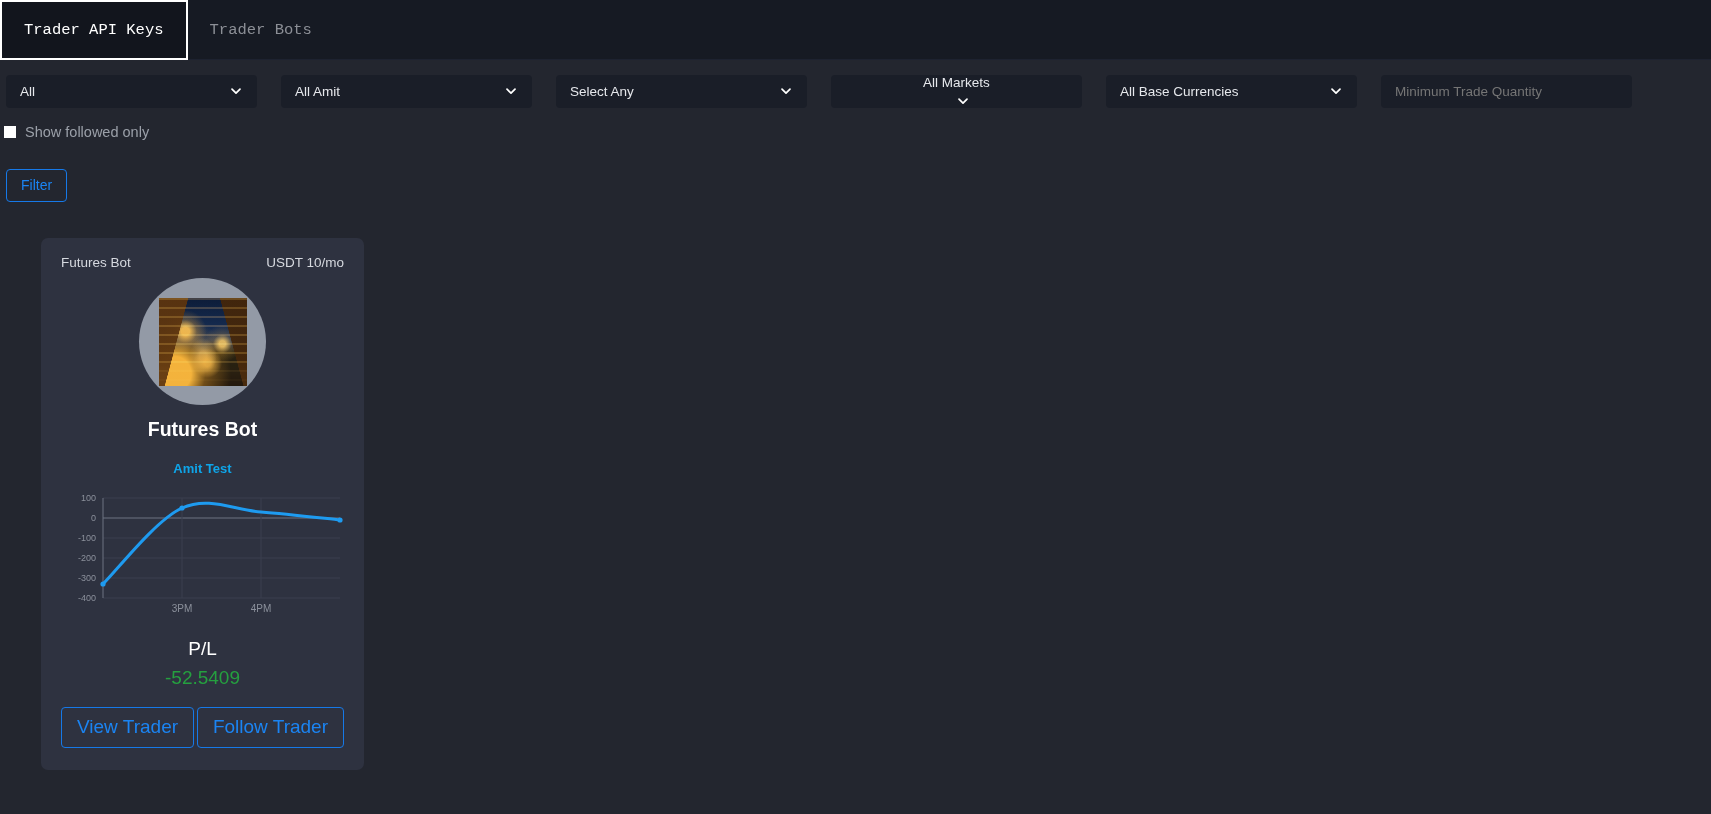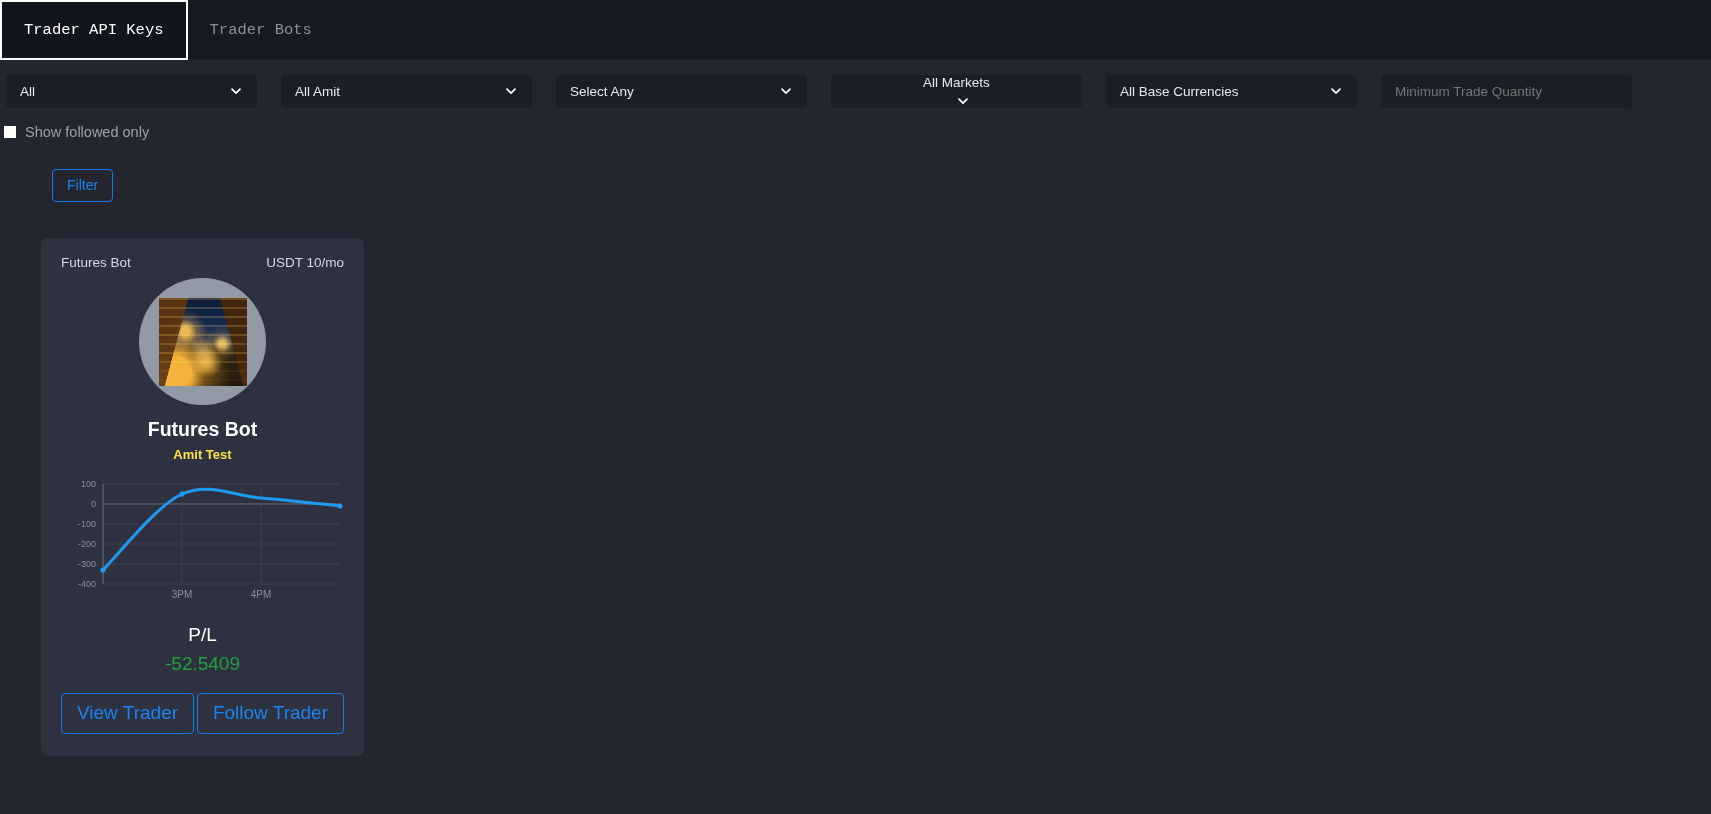--- a/index.html
+++ b/index.html
@@ -95,21 +95,21 @@
     flex: 0 0 auto;
     display: block;
   }
   .checkrow .cblabel {
     font-size: 14.5px;
     color: #9ba0a9;
     cursor: pointer;
   }
 
   
-  .filterbtnrow { padding: 27px 6px 0 6px; margin-left: 46px; }
+  .filterbtnrow { padding: 27px 6px 0 6px; }
   .btn-outline {
     background: transparent;
     border: 1px solid #1679e8;
     border-radius: 4px;
     color: #1b84f2;
     font-size: 14px;
     font-family: "Liberation Sans", sans-serif;
     padding: 8px 14px;
     cursor: pointer;
     line-height: 1.1;
@@ -189,22 +189,22 @@
     text-align: center;
     font-size: 19.5px;
     font-weight: bold;
     color: #ffffff;
     margin-top: 13px;
   }
   .bot-owner {
     text-align: center;
     font-size: 13px;
     font-weight: bold;
-    color: #fde047;
-    margin-top: 6px;
+    color: #0ea5e9;
+    margin-top: 20px;
   }
 
   
   .chart-wrap {
     margin-top: 14px;
     height: 138px;
     position: relative;
   }
   .chart-svg { display: block; width: 100%; height: 138px; }
   .ytick { fill: #8b909b; font-size: 9px; font-family: "Liberation Sans", sans-serif; text-anchor: end; }

